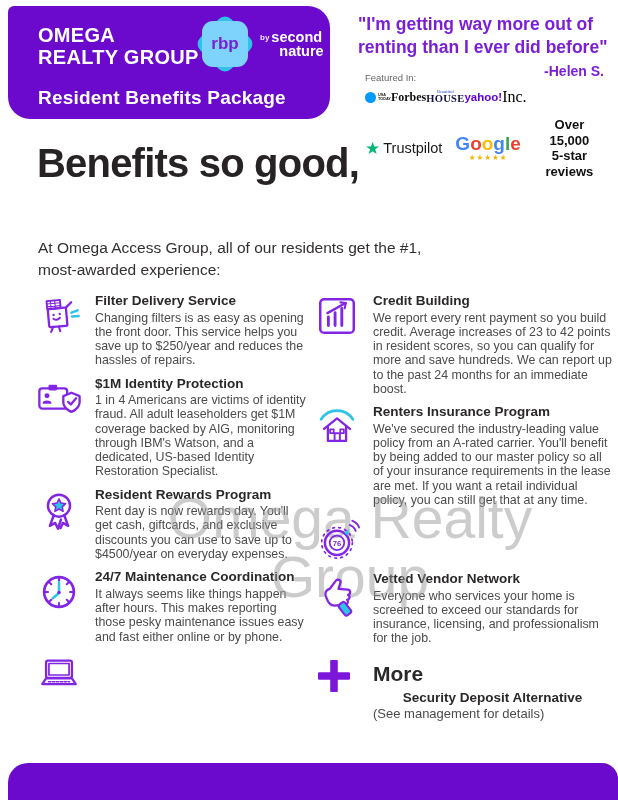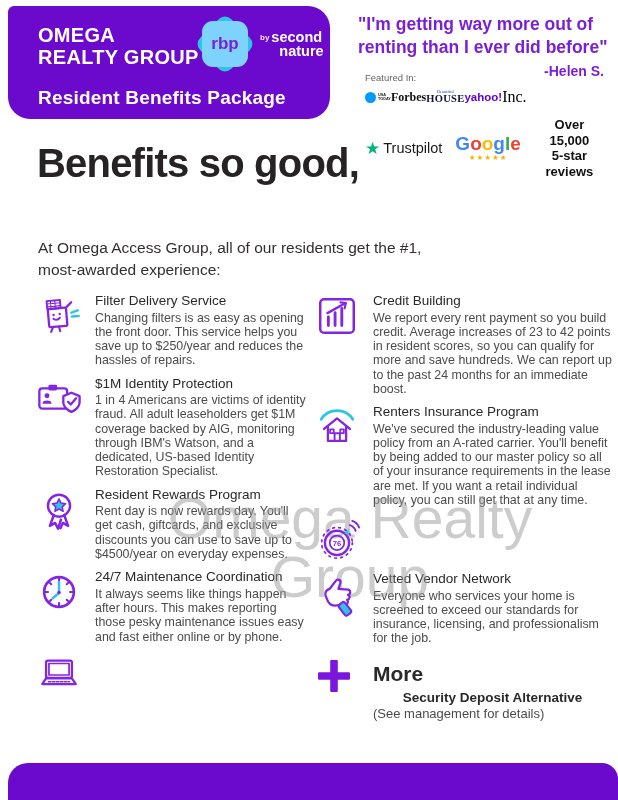--- a/index.html
+++ b/index.html
@@ -57,21 +57,21 @@
   
   .headline { position:absolute; left:37px; top:140px; font-size:40px; font-weight:800; color:#272325; line-height:1.17; letter-spacing:-.8px; }
   .intro { position:absolute; left:38px; top:237px; font-size:15.5px; color:#332f30; line-height:1.42; }
   
   .col { position:absolute; top:293px; }
   .col-left { left:36px; width:272px; }
   .col-right { left:314px; width:298px; }
   .benefit { display:flex; gap:11px; margin-bottom:8px; }
   .bicon { flex:0 0 48px; width:48px; position:relative; z-index:7; }
   .btext { flex:1; }
-  .btitle { font-size:13.5px; font-weight:normal; color:#2b282a; margin-bottom:2.5px; }
+  .btitle { font-size:13.5px; font-weight:bold; color:#2b282a; margin-bottom:2.5px; }
   .bbody { font-size:12.4px; color:#4b4b4b; line-height:1.15; }
   .more-title { font-size:21px; font-weight:bold; color:#2b282a; margin-top:6px; }
   .more-item { font-size:13.5px; font-weight:bold; color:#2b282a; margin-top:4px;text-align:center; }
   .more-note { font-size:13px; color:#4b4b4b; margin-top:1px; }
   
   .watermark {
     position:absolute; left:130px; top:489px; width:440px; text-align:center;
     font-size:57px; color:#9a9a9a; opacity:.5; line-height:1.04; z-index:6; pointer-events:none;
   }
   .footer-bar {

